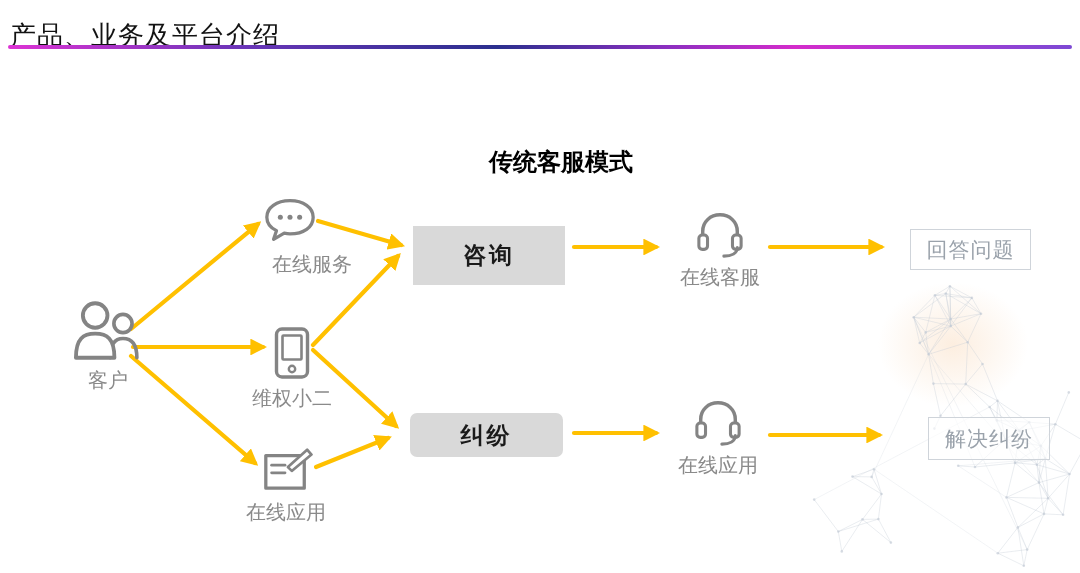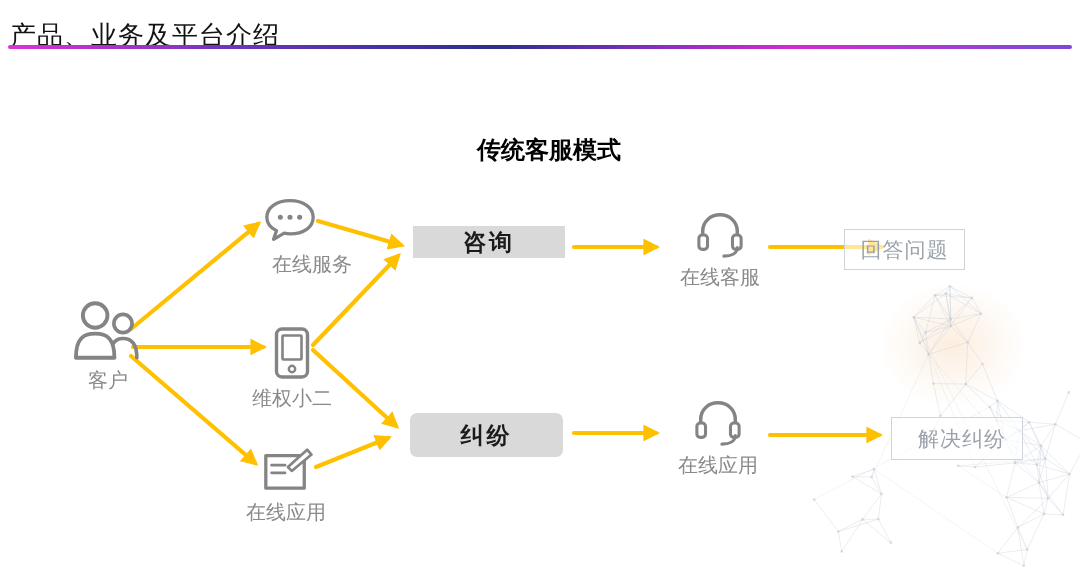--- a/index.html
+++ b/index.html
@@ -10,21 +10,21 @@
   .page-title {
     position:absolute; left:8px; top:16px; font-size:26px; font-weight:400;
     color:var(--title-color,#121212); letter-spacing:1px; margin:2px;
   }
   .title-underline {
     position:absolute; left:8px; top:45px; width:1064px; height:4px; border-radius:2px;
     background:linear-gradient(90deg,#DD33D4,#2B2F8E,#D42CCB,#7D49D4);
   }
   .diagram-title {
     position:absolute; left:395px; top:130px; width:300px; text-align:center;
-    font-size:24px; font-weight:bold; color:#000; margin:4px;
+    font-size:24px; font-weight:bold; color:#000; margin:16px;
   }
   .node { position:absolute; text-align:center; }
   .node-icon { display:block; margin:0 auto; }
   .node-label { display:block; margin-top:5px; font-size:20px; color:var(--label-color,#8A8A8A); }
   .category-box {
     position:absolute; background:var(--box-fill,#D9D9D9); color:var(--box-text,#1A1A1A);
     font-size:23px; font-weight:bold; letter-spacing:3px;
     display:flex; align-items:center; justify-content:center;
   }
   .outcome-box {
@@ -312,21 +312,21 @@
   <div class="node" style="left:224px; top:444px; width:124px;font-family:Liberation Mono, monospace;">
     <svg class="node-icon" width="54" height="50" viewBox="0 0 56 52">
       <rect class="st" x="7" y="12" width="40" height="34" stroke-width="3.4"></rect>
       <line class="st" x1="13" y1="22" x2="27" y2="22" stroke-width="2.8"></line>
       <line class="st" x1="13" y1="30" x2="27" y2="30" stroke-width="2.8"></line>
       <path class="stw" d="M30,24 L50,6 L54.5,11 L34,28 Z" stroke-width="2.8"></path>
     </svg>
     <span class="node-label">在线应用</span>
   </div>
 
-  <div class="category-box" style="left:413px; top:226px; width:152px; height:32px;">咨询</div>
+  <div class="category-box" style="left:413px; top:226px; width:152px; height:59px;">咨询</div>
   <div class="category-box" style="left:410px; top:413px; width:153px; height:44px;border-radius:7px;">纠纷</div>
 
   <div class="node" style="left:660px; top:211px; width:120px;text-align:center;">
     <svg class="node-icon" width="60" height="48" viewBox="0 0 62 50">
       <path class="st" d="M13,28 V21 C13,11 21,4 31,4 C41,4 49,11 49,21 V28" stroke-width="3.6"></path>
       <rect class="stw" x="9" y="25" width="9" height="15" rx="3.5" stroke-width="3.2"></rect>
       <rect class="stw" x="44" y="25" width="9" height="15" rx="3.5" stroke-width="3.2"></rect>
       <path class="st" d="M49,38 C49,44 43,47 35,47" stroke-width="3.2"></path>
     </svg>
     <span class="node-label">在线客服</span>
@@ -335,16 +335,16 @@
   <div class="node" style="left:658px; top:399px; width:120px;">
     <svg class="node-icon" width="60" height="48" viewBox="0 0 62 50">
       <path class="st" d="M13,28 V21 C13,11 21,4 31,4 C41,4 49,11 49,21 V28" stroke-width="3.6"></path>
       <rect class="stw" x="9" y="25" width="9" height="15" rx="3.5" stroke-width="3.2"></rect>
       <rect class="stw" x="44" y="25" width="9" height="15" rx="3.5" stroke-width="3.2"></rect>
       <path class="st" d="M49,38 C49,44 43,47 35,47" stroke-width="3.2"></path>
     </svg>
     <span class="node-label">在线应用</span>
   </div>
 
-  <div class="outcome-box" style="left:844px; top:229px; width:119px; height:39px;">回答问题</div>
-  <div class="outcome-box" style="left:891px; top:417px; width:120px; height:41px;padding-left:10px;">解决纠纷</div>
+  <div class="outcome-box" style="left:910px; top:229px; width:119px; height:39px;">回答问题</div>
+  <div class="outcome-box" style="left:928px; top:417px; width:120px; height:41px;">解决纠纷</div>
 
 </div>
 
 </body></html>

